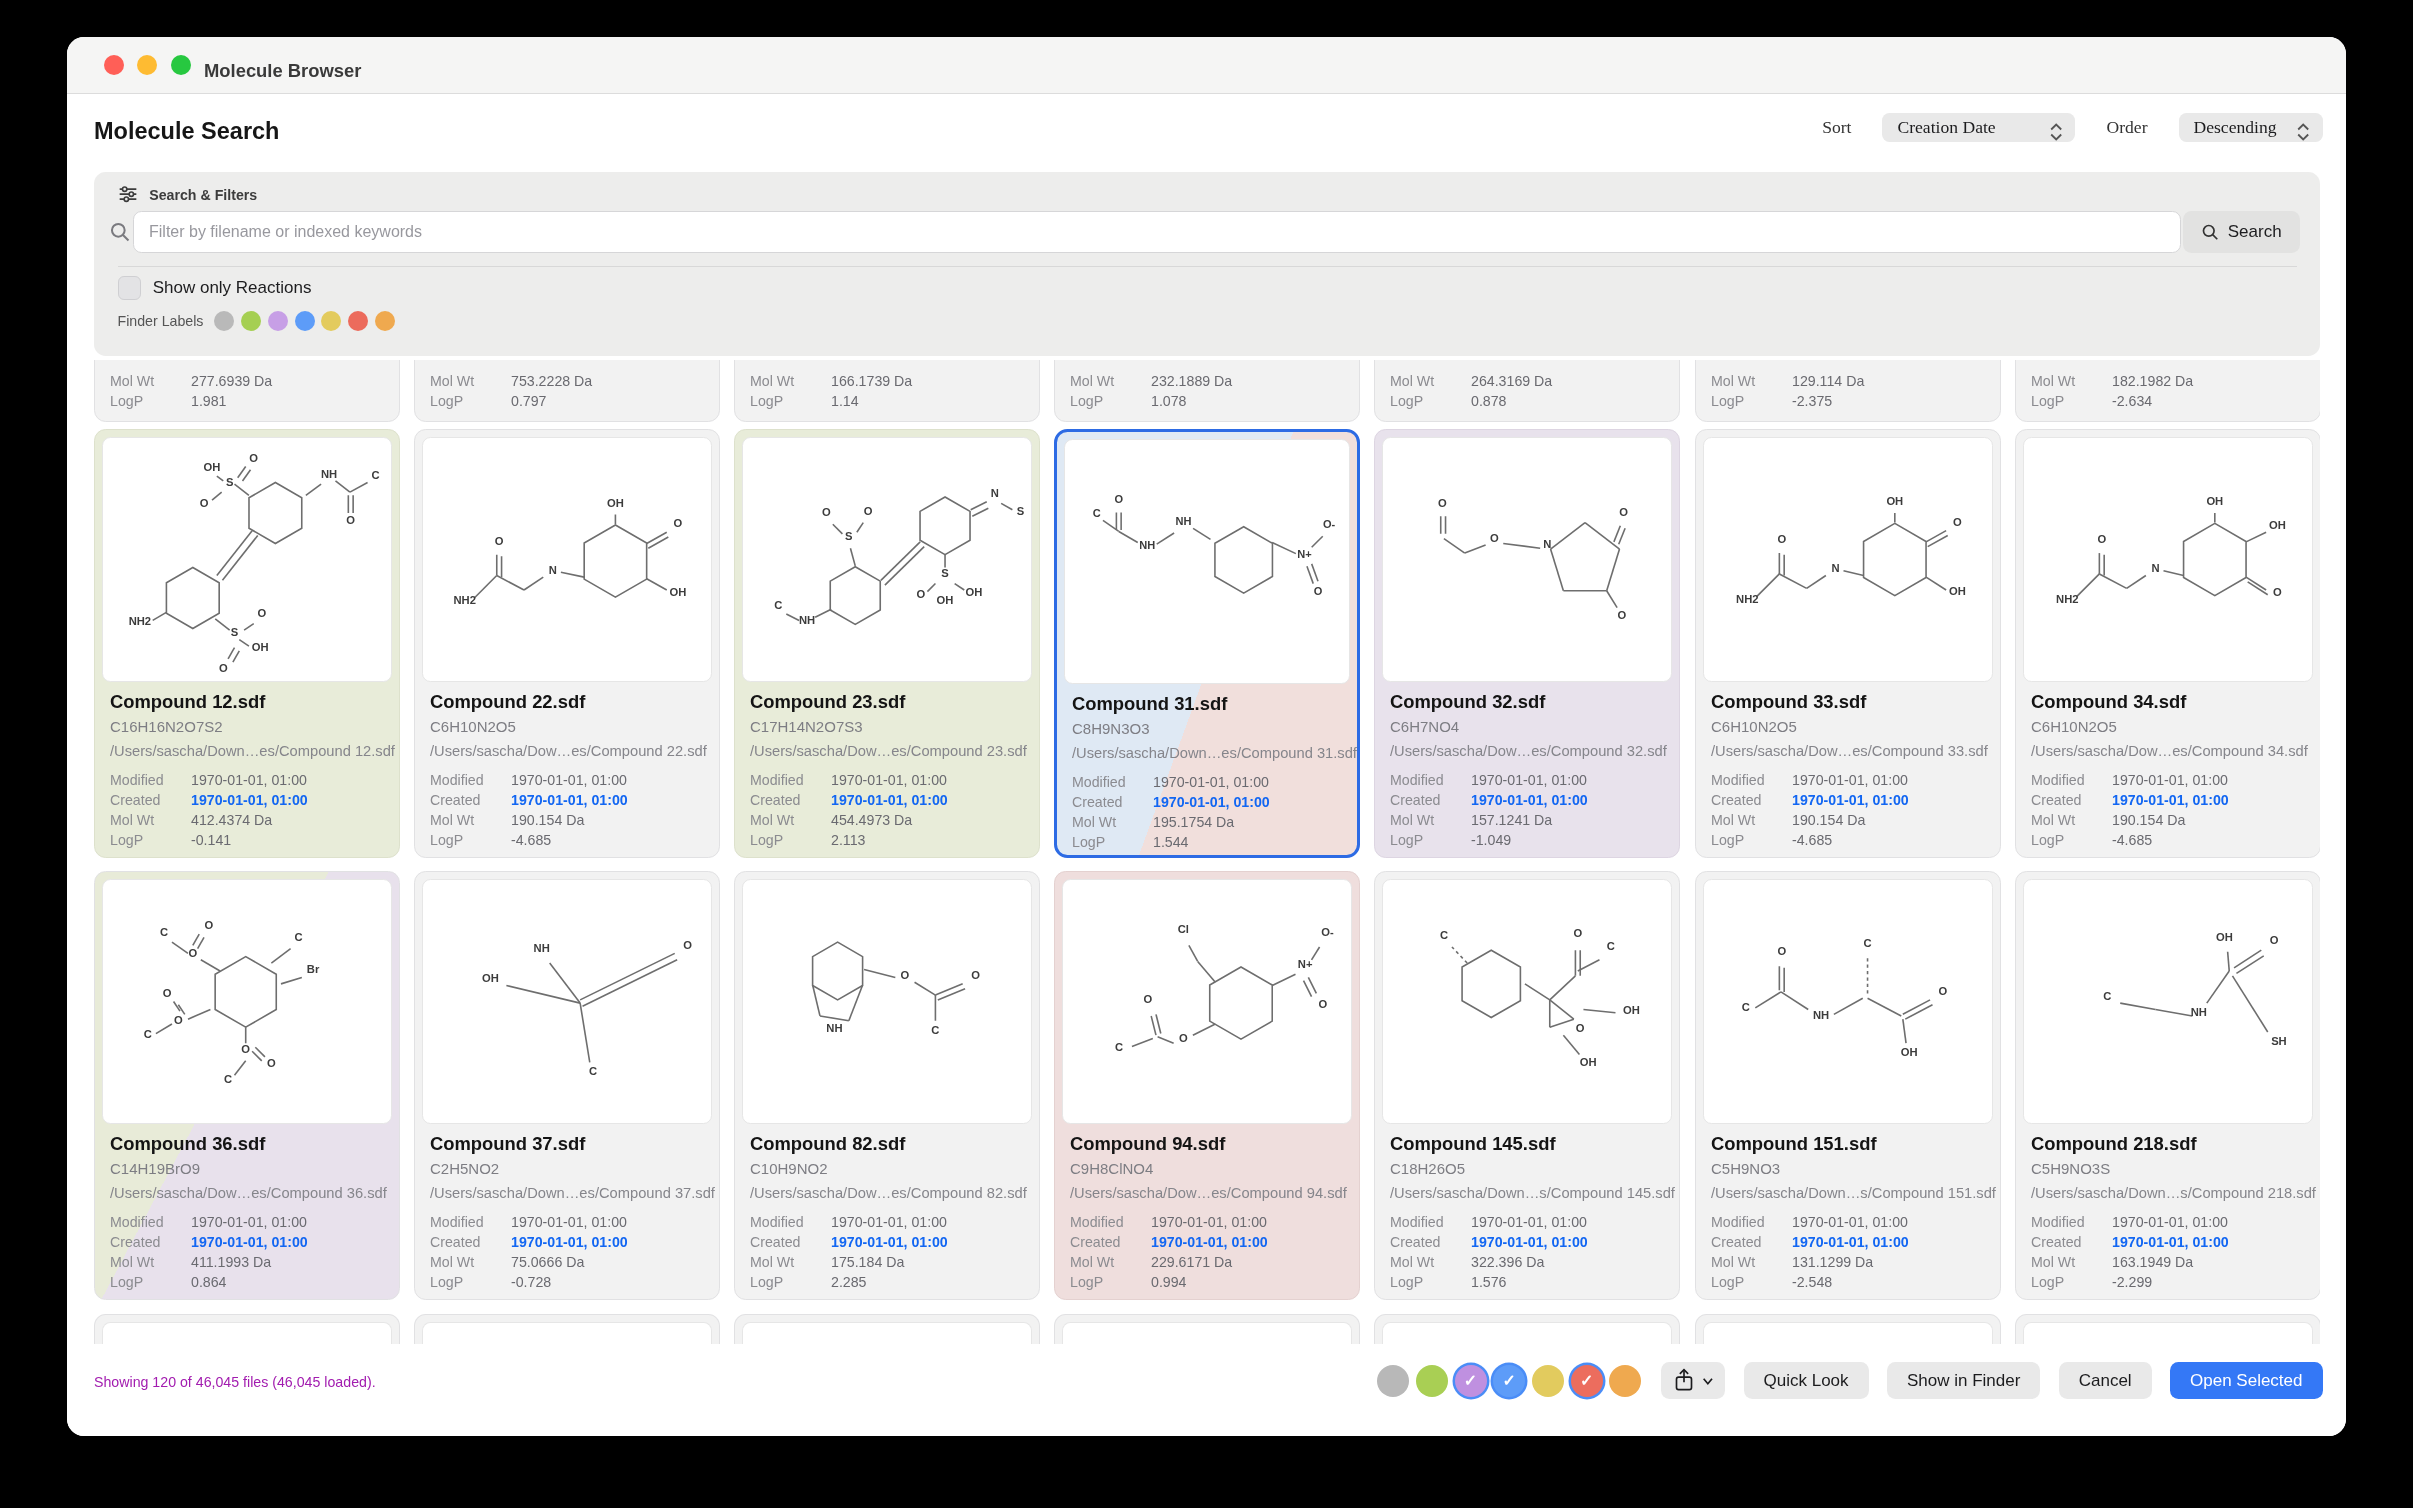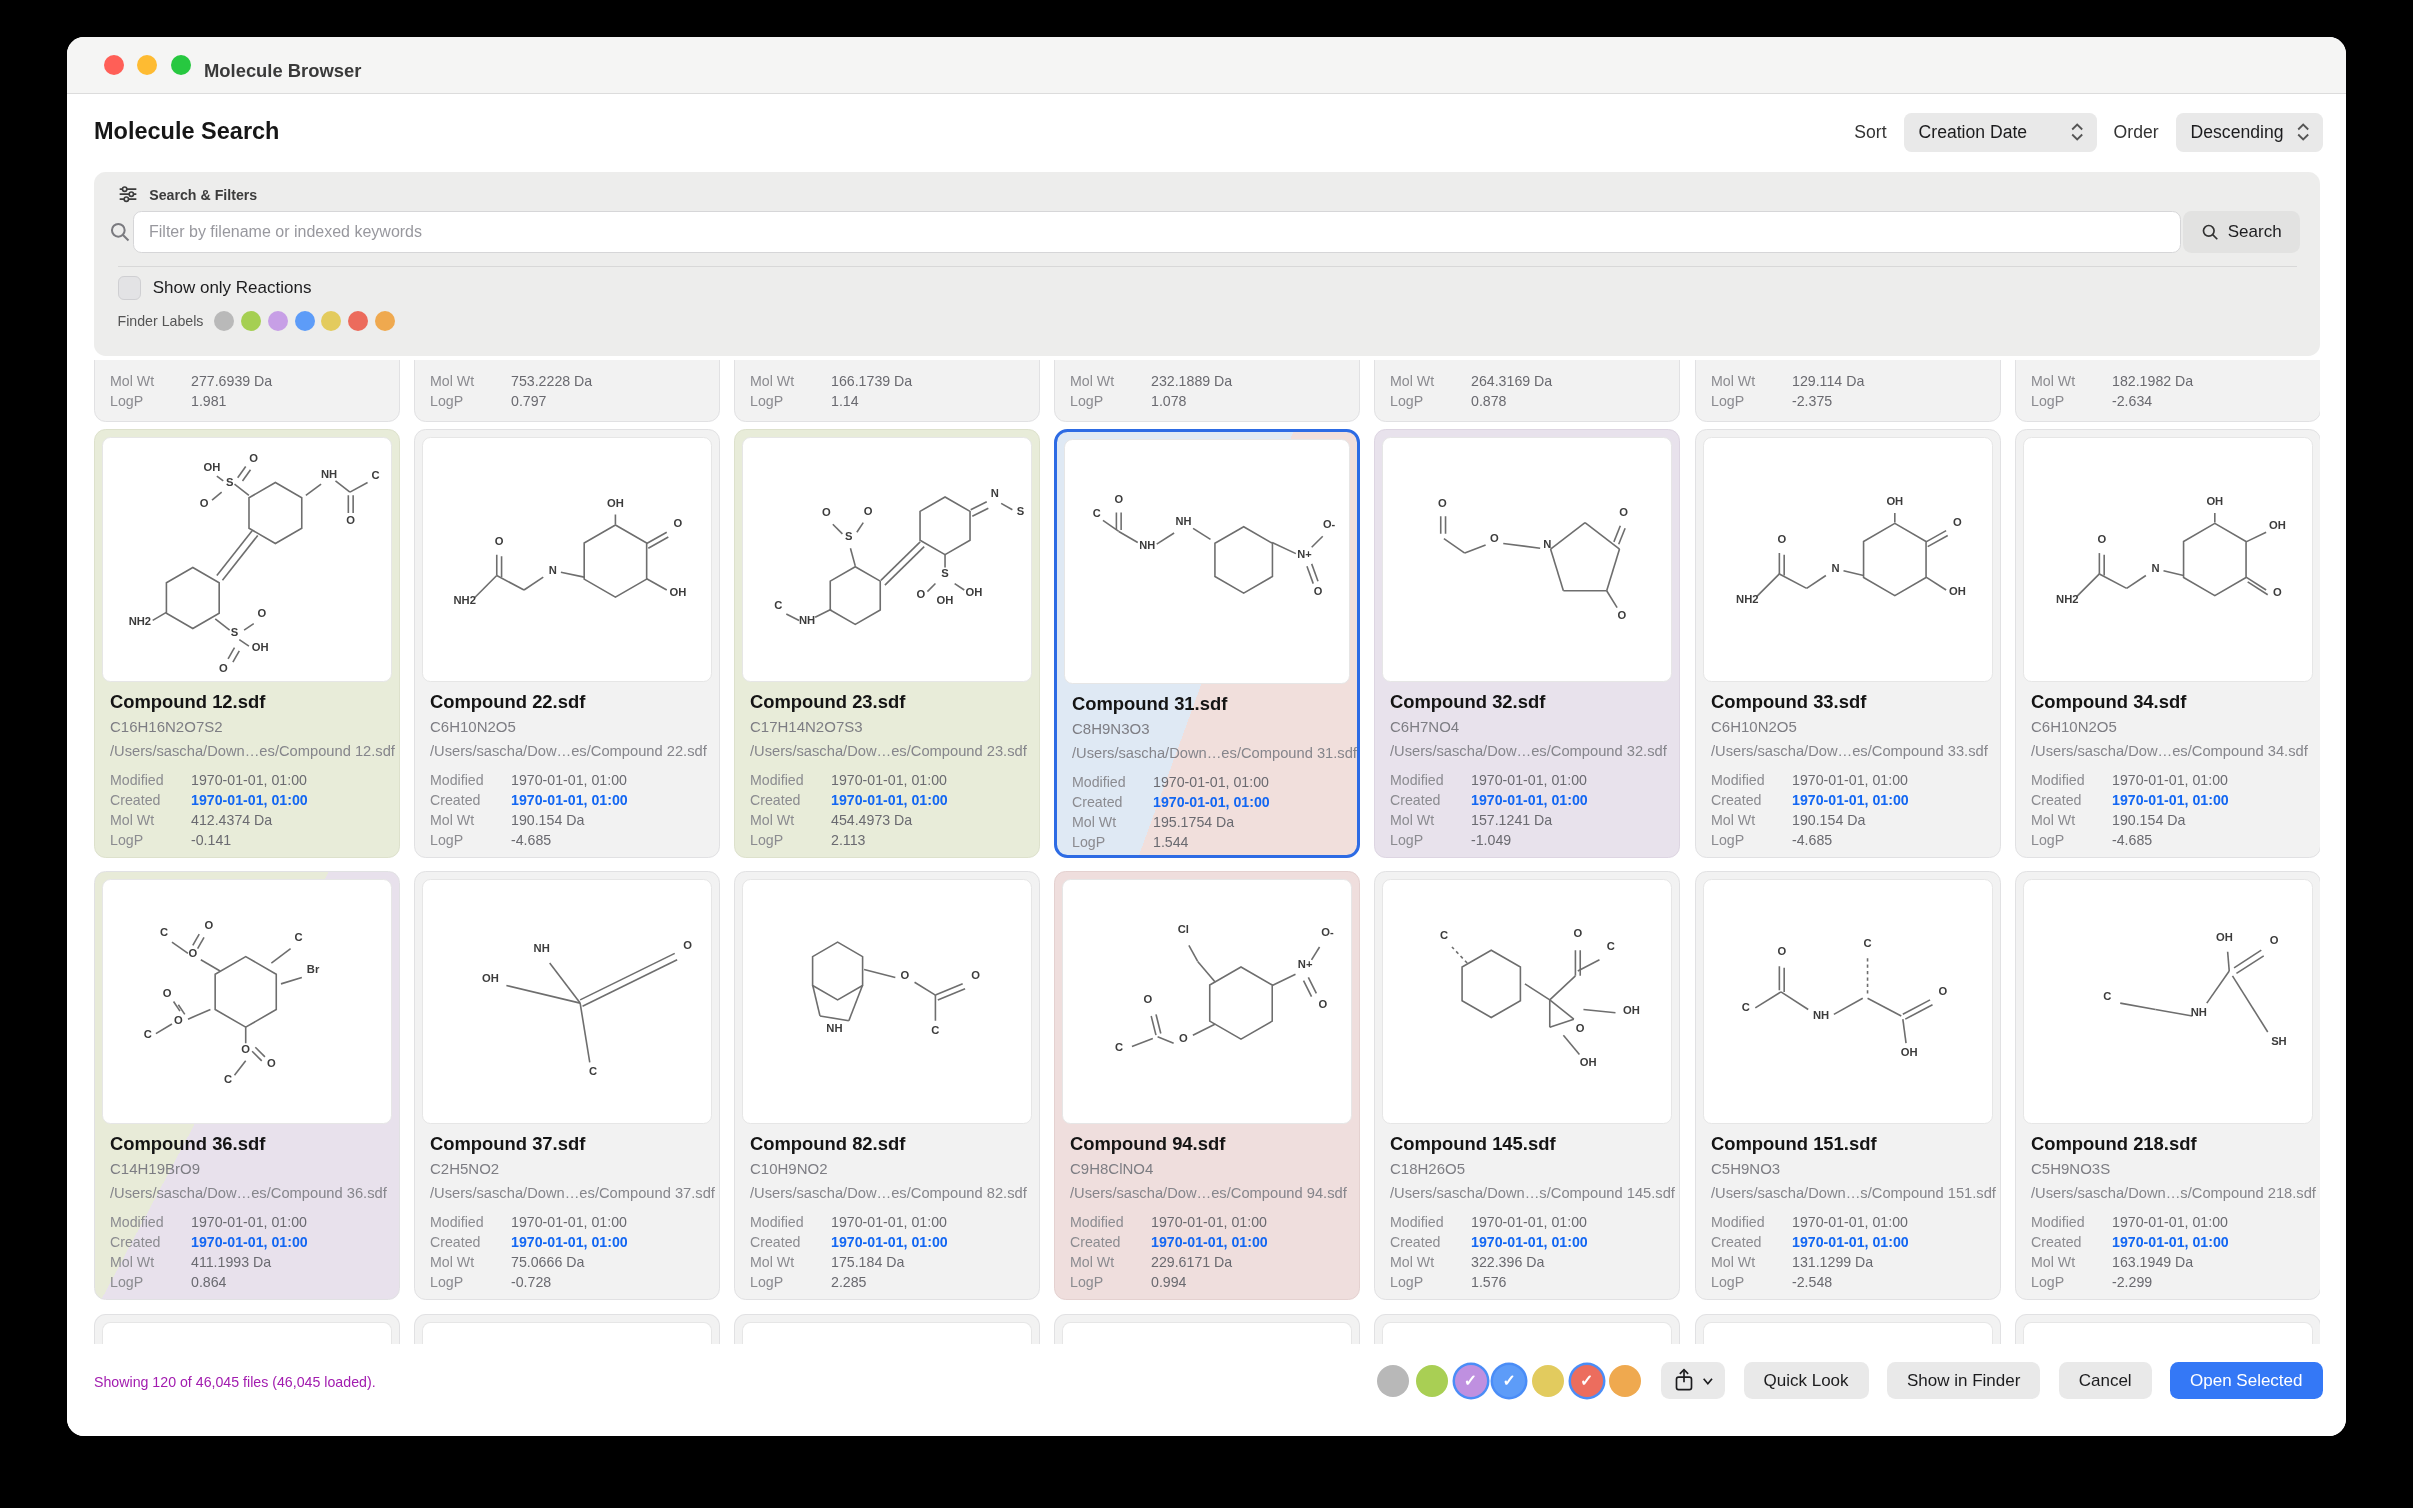--- a/index.html
+++ b/index.html
@@ -11,23 +11,23 @@
   .titlebar{position:absolute;top:0;left:0;right:0;height:57px;background:#f5f5f4;border-bottom:0.8px solid #dcdcdc;}
   .tl{position:absolute;top:18.4px;width:20px;height:20px;border-radius:50%;}
   .tl.red{left:37px;background:#ff5f57;}
   .tl.yellow{left:70px;background:#febb32;}
   .tl.green{left:104px;background:#27c840;}
   .tb-title{position:absolute;left:137px;top:0;height:67px;display:flex;align-items:center;
     font-size:18.4px;font-weight:700;color:#3a3a3a;}
   
   .page-header{position:absolute;top:57px;left:0;right:0;height:78px;background:#fff;}
   .page-title{position:absolute;left:27px;top:23.5px;font-size:23.5px;font-weight:700;color:#161616;}
-  .controls{position:absolute;right:23.5px;top:19px;display:flex;align-items:center;gap:17px;}
+  .controls{position:absolute;right:23.5px;top:19px;display:flex;align-items:center;gap:31px;font-family:Liberation Serif, serif;}
   .ctl-label{font-size:17.6px;color:#333;}
-  .select{position:relative;height:39px;background:#e9e9e9;border-radius:7.5px;display:flex;align-items:center;
+  .select{position:relative;height:29px;background:#e9e9e9;border-radius:7.5px;display:flex;align-items:center;
     padding:0 39px 0 15px;font-size:17.6px;color:#1c1c1e;cursor:default;}
   .select.w1{min-width:193px;}
   .select.w2{min-width:144px;}
   .select svg{position:absolute;right:10px;top:9.2px;}
   
   .filter-panel{position:absolute;left:27px;top:135px;width:2226px;height:184px;background:#ededec;
     border-radius:11.7px;}
   .fp-head{position:absolute;left:23.5px;top:13.4px;display:flex;align-items:center;gap:11.7px;
     font-size:14.2px;font-weight:700;color:#3c3c3c;}
   .search-row{position:absolute;left:0;top:39px;right:0;height:42px;}

